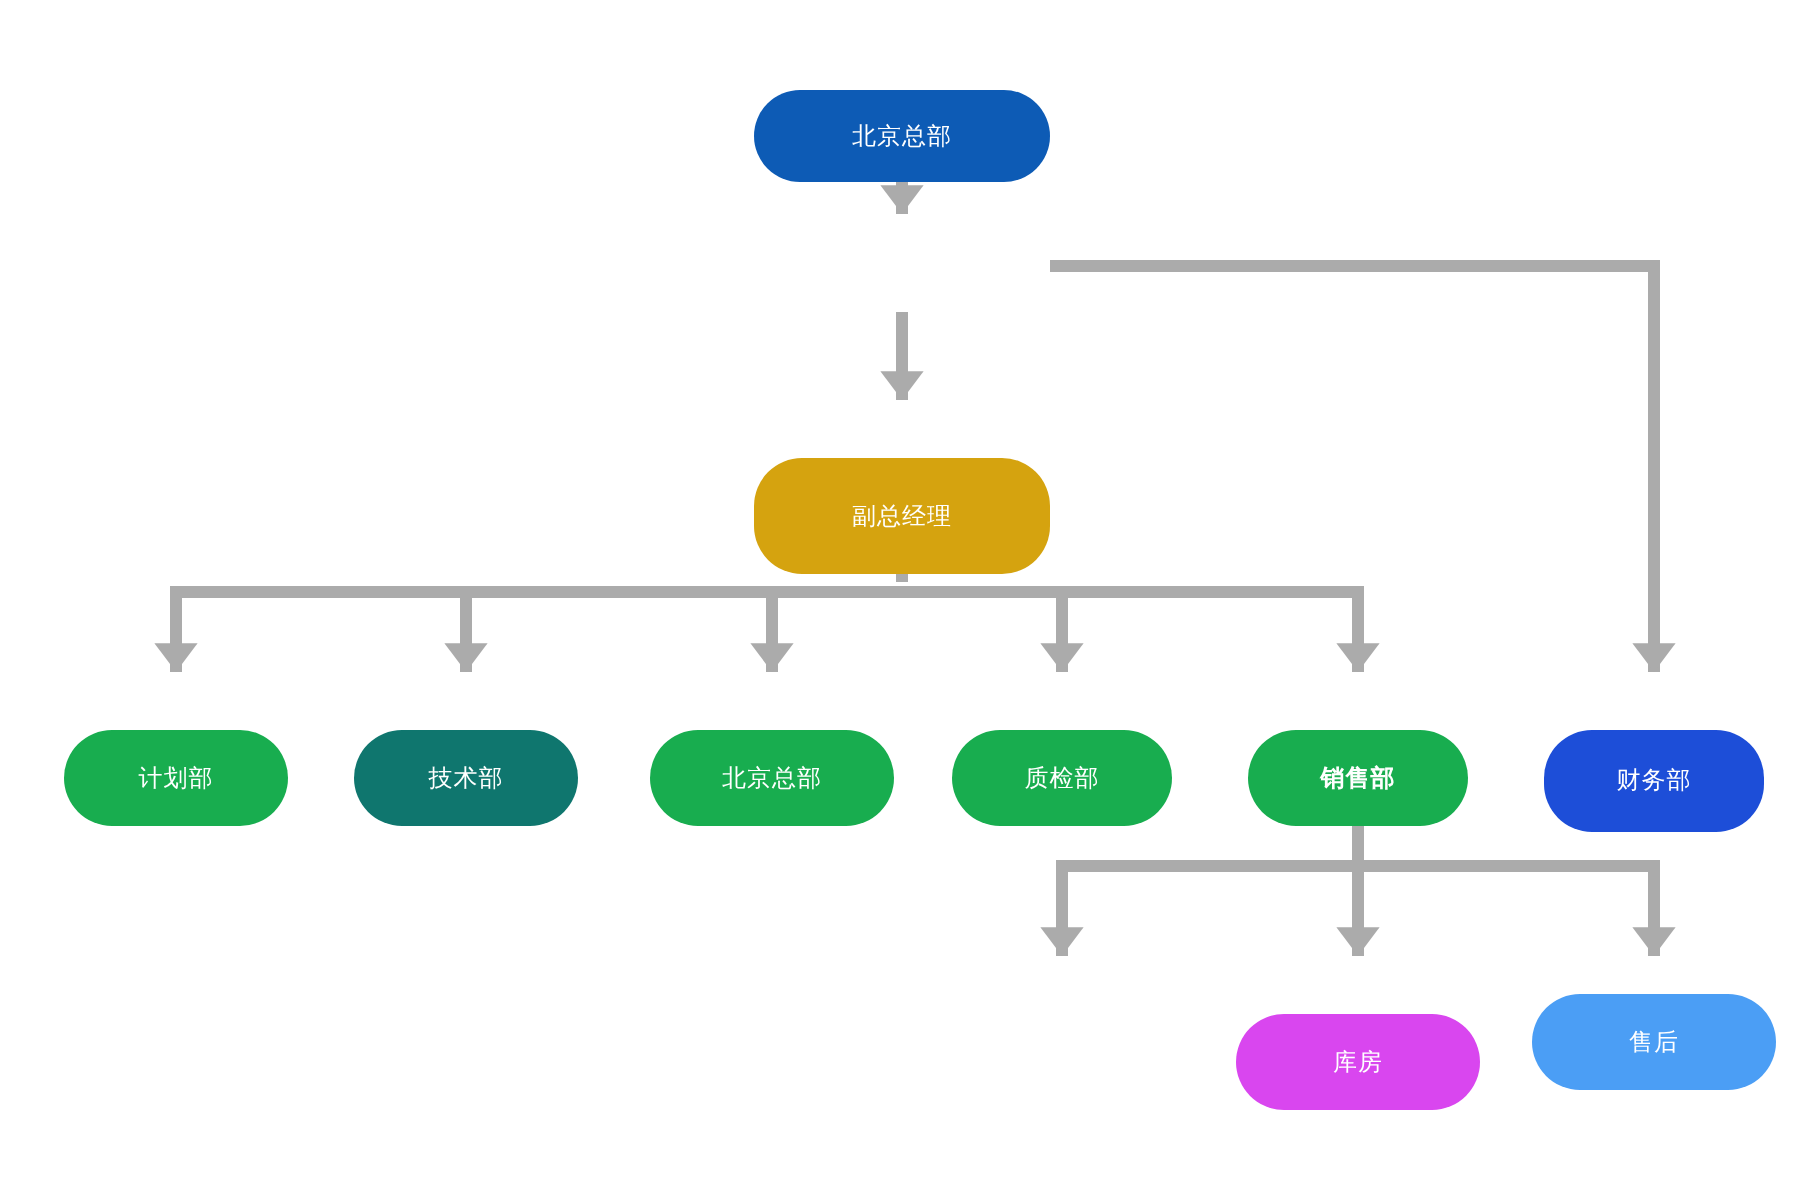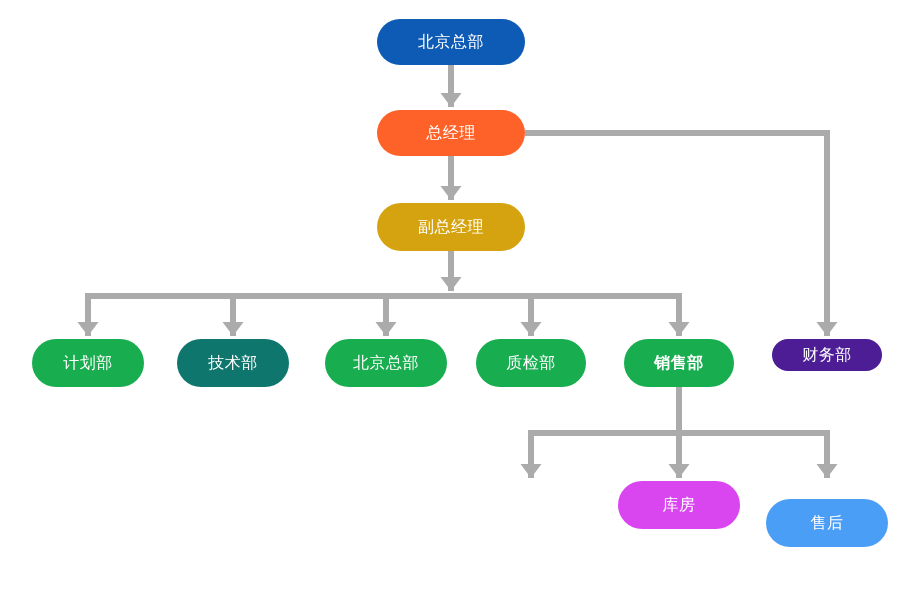--- a/index.html
+++ b/index.html
@@ -19,29 +19,30 @@
     position: absolute;
     left: 0;
     top: 0;
     width: 900px;
     height: 600px;
   }
   .node {
     position: absolute;
     border-radius: 24px;
     color: #FFFFFF;
-    font-size: 16px;
+    font-size: 12px;
     font-weight: 500;
     letter-spacing: 0.5px;
     display: flex;
     align-items: center;
     justify-content: center;
     box-sizing: border-box;
     user-select: none;
     z-index: 2;
+    margin-top: 26px;
   }
 </style>
 </head>
 <body>
 
 <div class="canvas">
 
   <svg class="edges" width="900" height="600" viewBox="0 0 900 600" stroke="#ABABAB" stroke-width="6" fill="none">
     <defs>
       <marker id="arrow" markerUnits="strokeWidth" markerWidth="4" markerHeight="4" refX="2.4" refY="1.8" orient="auto">
@@ -63,34 +64,33 @@
     <path d="M525 133 H827 V336" marker-end="url(#arrow)"></path>
 
     <path d="M679 387 V478" marker-end="url(#arrow)"></path>
     <path d="M528 433 H830"></path>
     <path d="M531 431 V478" marker-end="url(#arrow)"></path>
     <path d="M827 431 V478" marker-end="url(#arrow)"></path>
   </svg>
 
   <div class="node" style="left: 377px; top: 19px; width: 148px; height: 46px; background-color: rgb(13, 91, 181);">北京总部</div>
 
-  <div class="node" style="left: 377px; top: 110px; width: 148px; height: 46px; background-color: rgb(255, 98, 40);">总经理</div>
 
-  <div class="node" style="left: 377px; top: 203px; width: 148px; height: 48px; background-color: rgb(213, 163, 15);">副总经理</div>
+  <div class="node" style="left: 377px; top: 203px; width: 148px; height: 58px; background-color: rgb(213, 163, 15);">副总经理</div>
 
   <div class="node" style="left: 32px; top: 339px; width: 112px; height: 48px; background-color: rgb(24, 173, 79);">计划部</div>
 
   <div class="node" style="left: 177px; top: 339px; width: 112px; height: 48px; background-color: #0f766e;">技术部</div>
 
   <div class="node" style="left: 325px; top: 339px; width: 122px; height: 48px; background-color: rgb(24, 173, 79);">北京总部</div>
 
   <div class="node" style="left: 476px; top: 339px; width: 110px; height: 48px; background-color: rgb(24, 173, 79);">质检部</div>
 
   <div class="node" style="left: 624px; top: 339px; width: 110px; height: 48px; background-color: rgb(24, 173, 79); font-weight: bold;">销售部</div>
 
-  <div class="node" style="left: 772px; top: 339px; width: 110px; height: 32px; background-color: #4c1d95;">财务部</div>
+  <div class="node" style="left: 772px; top: 339px; width: 110px; height: 51px; background-color: #1d4ed8;">财务部</div>
 
 
   <div class="node" style="left: 618px; top: 481px; width: 122px; height: 48px; background-color: #d946ef;">库房</div>
 
-  <div class="node" style="left: 766px; top: 499px; width: 122px; height: 48px; background-color: rgb(75, 158, 245);">售后</div>
+  <div class="node" style="left: 766px; top: 471px; width: 122px; height: 48px; background-color: rgb(75, 158, 245);">售后</div>
 
 </div>
 
 </body></html>

